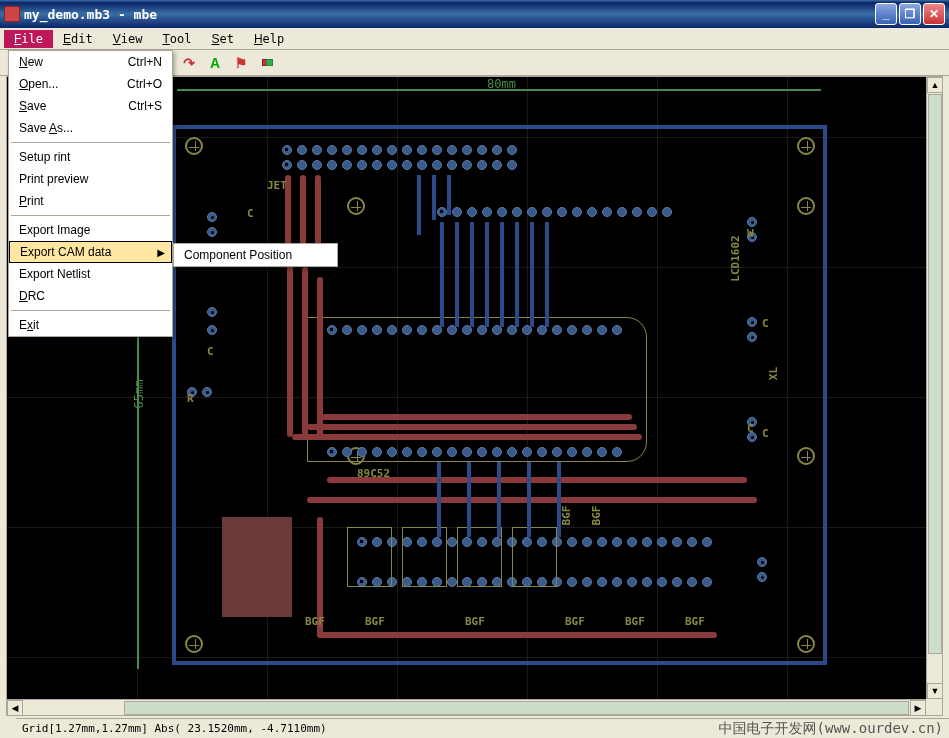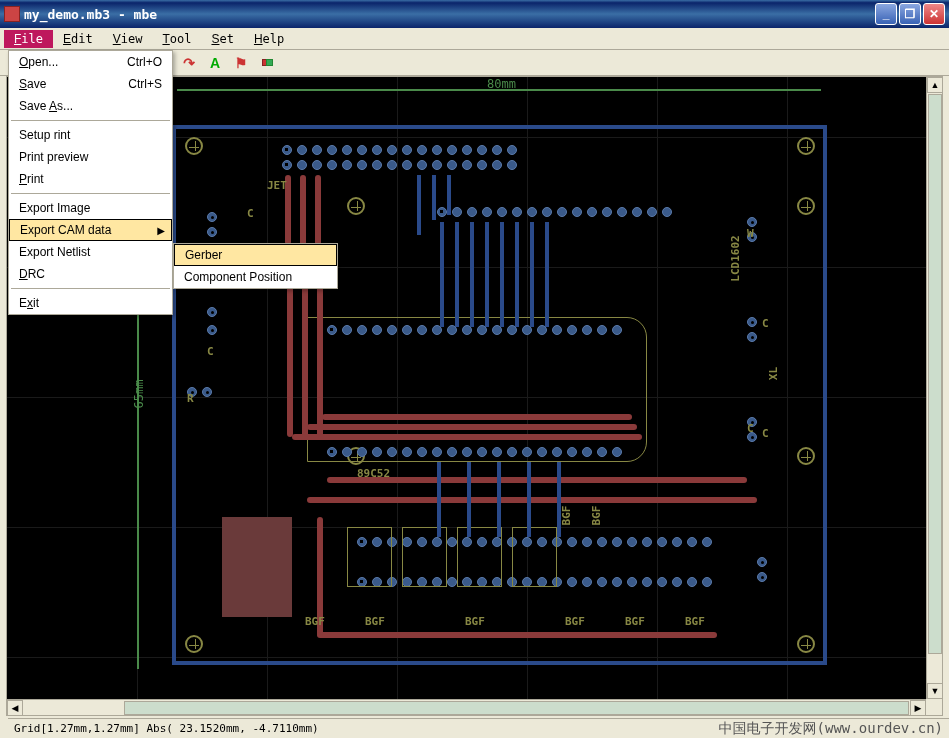--- a/index.html
+++ b/index.html
@@ -57,21 +57,21 @@
 .mounthole::before, .mounthole::after { content: ''; position: absolute; background: #888844; }
 .mounthole::before { top: 8px; left: 2px; right: 2px; height: 1px; }
 .mounthole::after { left: 8px; top: 2px; bottom: 2px; width: 1px; }
 .trace-red { position: absolute; background: #8a3a3a; border-radius: 3px; }
 .trace-blue { position: absolute; background: #2a4a8a; }
 .pad-row { position: absolute; display: flex; gap: 5px; }
 .pad-row .pad { position: static; }
 .rect-fill { position: absolute; background: #6a3a3a; }
 
 
-.statusbar { position: absolute; bottom: 0; left: 8px; right: 0; height: 20px; background: #ece9d8; border-top: 1px solid #aca899; display: flex; align-items: center; padding: 0 6px; }
+.statusbar { position: absolute; bottom: 0; left: 16px; right: 0; height: 20px; background: #ece9d8; border-top: 1px solid #aca899; display: flex; align-items: center; padding: 0 6px; }
 .statusbar .left { flex: 1; font-family: monospace; font-size: 11px; }
 .statusbar .right { font-size: 14px; color: #555; font-family: monospace; }
 </style>
 </head>
 <body>
 
 <div class="titlebar">
   <div class="icon"></div>
   <div class="title">my_demo.mb3 - mbe</div>
   <div class="winbtns">
@@ -96,20 +96,24 @@
   <div class="tbtn" style="color:#0a0">A</div>
   <div class="tbtn" style="color:#c33">⚑</div>
   <div class="tbtn">
     <span style="display:inline-block;width:7px;height:7px;background:#c33;border:1px solid #822"></span>
     <span style="display:inline-block;width:7px;height:7px;background:#3a5;border:1px solid #283;margin-left:-3px"></span>
   </div>
 </div>
 
 <div class="dropdown dropdown-file">
   <div class="dropitem">
+      <span><u>N</u>ew</span>
+      <span class="shortcut">Ctrl+N</span>
+    </div>
+  <div class="dropitem">
       <span><u>O</u>pen...</span>
       <span class="shortcut">Ctrl+O</span>
     </div>
   <div class="dropitem">
       <span><u>S</u>ave</span>
       <span class="shortcut">Ctrl+S</span>
     </div>
   <div class="dropitem">
       <span>Save <u>A</u>s...</span>
     </div>
@@ -137,23 +141,20 @@
   <div class="dropitem">
       <span><u>D</u>RC</span>
     </div>
   <div class="dropsep"></div>
   <div class="dropitem">
       <span>E<u>x</u>it</span>
     </div>
 </div>
 
 <div class="dropdown dropdown-sub">
-  <div class="dropitem highlight-gold">
-      <span>Gerber</span>
-    </div>
   <div class="dropitem">
       <span>Component Position</span>
     </div>
 </div>
 
 <div class="canvas-container">
   <div class="canvas">
     <div class="pcb">
 
       <div class="grid-line-v" style="left:130px"></div>

